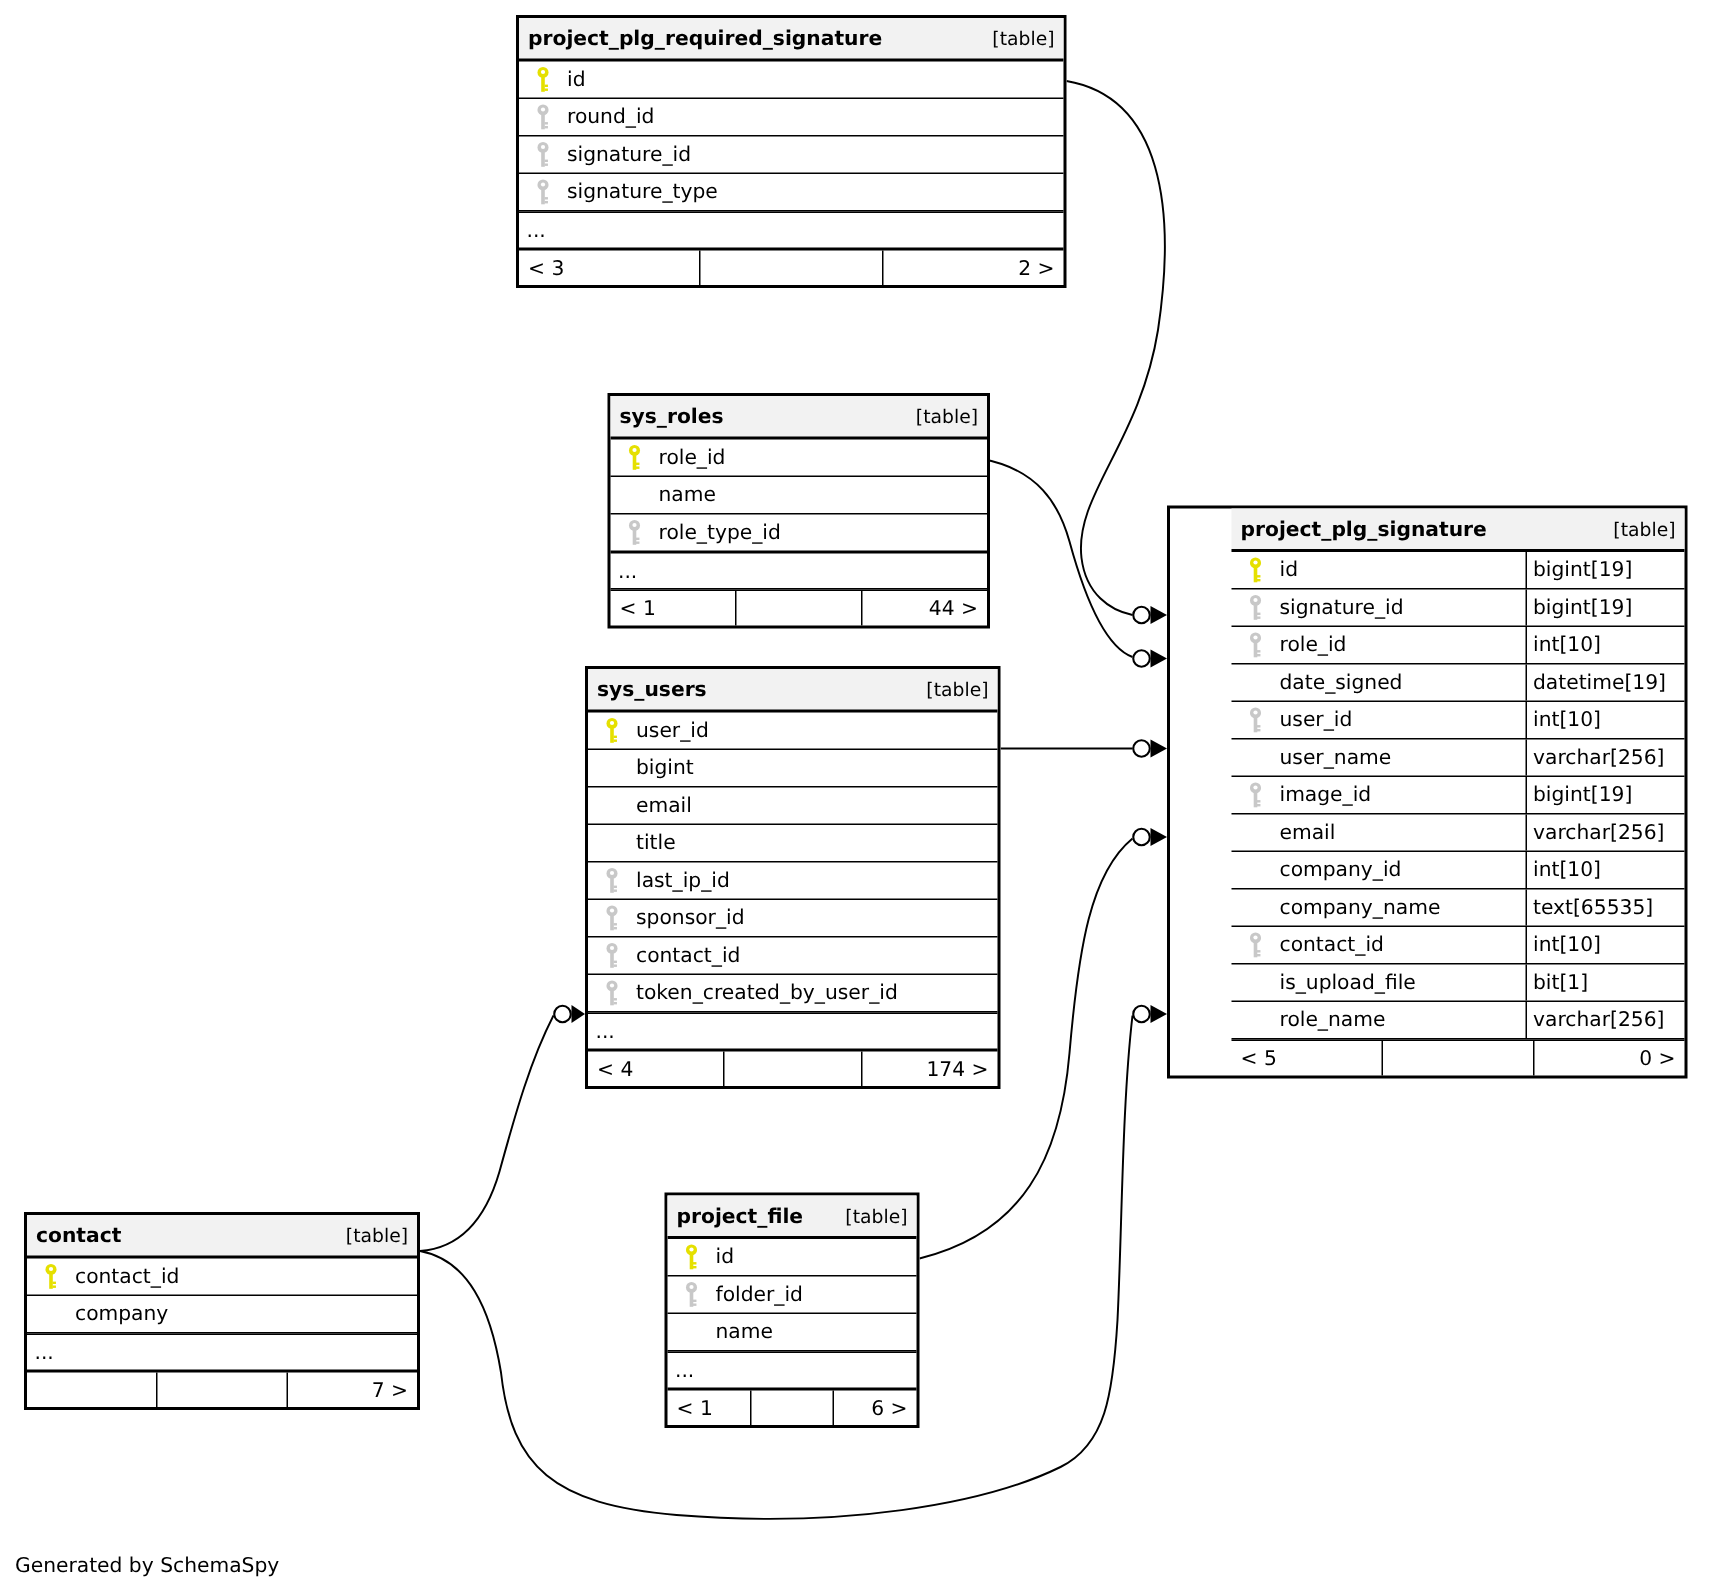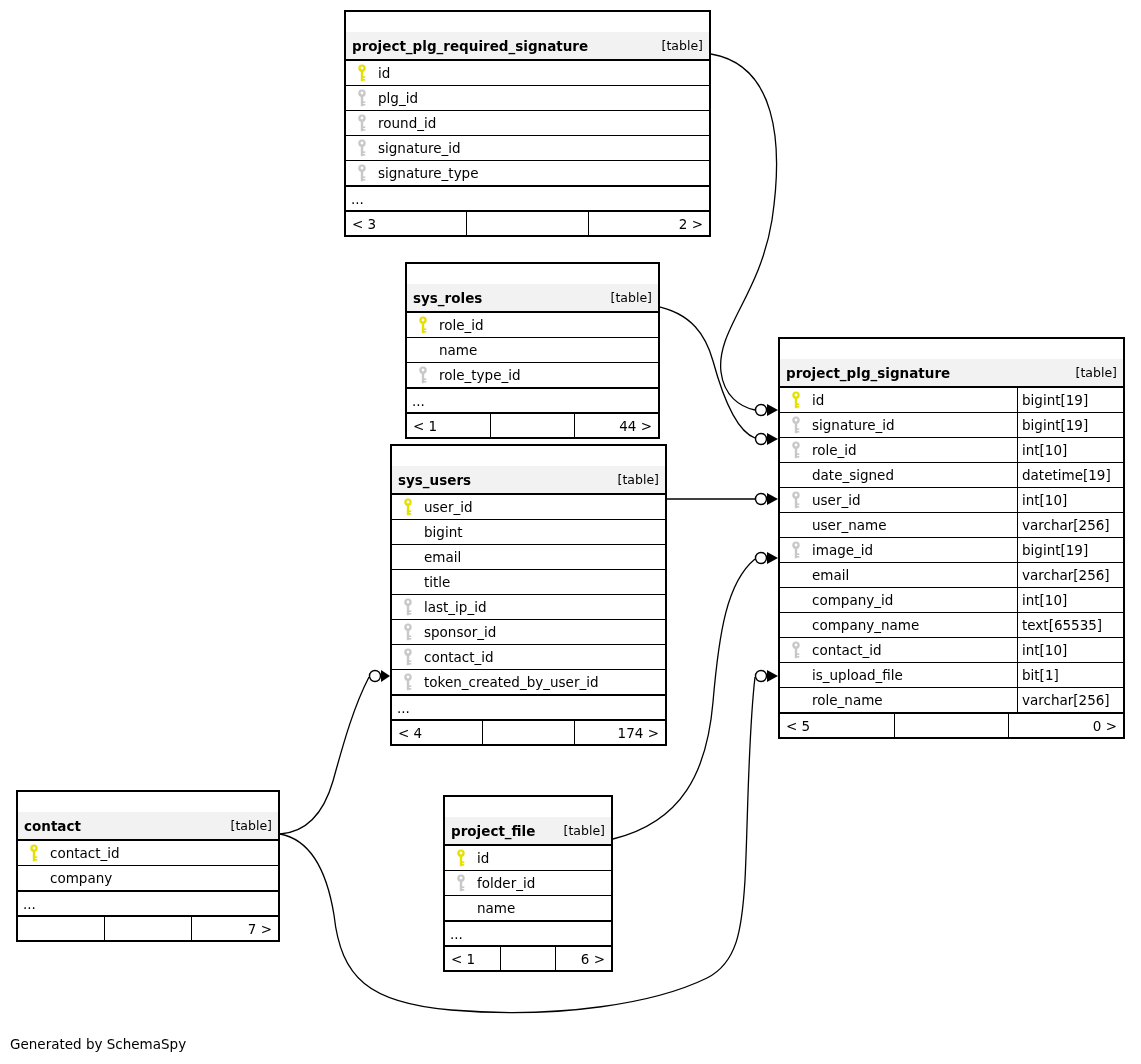--- a/index.html
+++ b/index.html
@@ -3,21 +3,21 @@
 <meta charset="utf-8">
 <style>
   html, body { margin:0; padding:0; background:#ffffff; }
   body { font-family:"DejaVu Sans","Liberation Sans",sans-serif; color:#000; }
   .canvas { position:relative; width:1141px; height:1064px; overflow:hidden; background:#fff; }
   svg.edges { position:absolute; left:0; top:0; width:1141px; height:1064px; }
 
   .dtable { position:absolute; box-sizing:border-box; background:#fff;
             border:2px solid #000; }
   .thead { height:29px; background:#f2f2f2; border-bottom:2px solid #000;
-           display:flex; align-items:center; padding:0 6px; box-sizing:border-box;margin-top:20px; }
+           display:flex; align-items:center; padding:0 6px; box-sizing:border-box; }
   .tname { font-weight:bold; font-size:13.5px; flex:1; white-space:nowrap; }
   .tbadge { font-size:12.5px; white-space:nowrap; }
   .trow { height:25px; border-bottom:1px solid #000; display:flex; align-items:center;
           font-size:13.5px; box-sizing:border-box; }
   .trow:last-of-type { border-bottom:none; }
   .ticon { width:32px; display:flex; justify-content:center; align-items:center; flex:none; }
   .cname { flex:1; white-space:nowrap; overflow:hidden; }
   .ctype { width:106px; flex:none; align-self:stretch; border-left:1px solid #000;
            display:flex; align-items:center; padding:0 4px; box-sizing:border-box;
            white-space:nowrap; }
@@ -27,22 +27,22 @@
   .tfoot { height:24px; display:flex; box-sizing:border-box; border-top:1px solid #000; }
   .fcell { flex:1; display:flex; align-items:center; padding:0 6px; font-size:13.5px;
            border-right:1px solid #000; box-sizing:border-box; white-space:nowrap; }
   .fcell:last-child { border-right:none; }
   .fcell.fright { justify-content:flex-end; }
 
   
   .pos-t0 { left:344px; top:10px;  width:367px; }
   .pos-t1 { left:405px; top:262px; width:255px; }
   .pos-t2 { left:390px; top:444px; width:277px; }
-  .pos-t3 { left:778px; top:337px; width:347px; }
-  .pos-t4 { left:16px;  top:790px; width:264px; }
+  .pos-t3 { left:778px; top:337px; width:347px;padding-left:41px; }
+  .pos-t4 { left:16px;  top:808px; width:264px; }
   .pos-t5 { left:443px; top:795px; width:170px; }
 
   .credit { position:absolute; left:10px; top:1036px; font-size:13.5px; }
 </style>
 </head>
 <body>
 
 <div class="canvas">
 
   <svg class="edges" viewBox="0 0 1141 1064" xmlns="http://www.w3.org/2000/svg">
@@ -91,32 +91,20 @@
         <div class="trow">
           <span class="ticon">
             <svg width="10" height="18" viewBox="0 0 10 18">
               <circle cx="5" cy="4.3" r="3.7" fill="#c8c8c8"></circle>
               <circle cx="5" cy="4" r="1.4" fill="#fff"></circle>
               <rect x="3.8" y="7.4" width="2.4" height="9.8" fill="#c8c8c8"></rect>
               <rect x="6" y="12.4" width="2.3" height="1.6" fill="#c8c8c8"></rect>
               <rect x="6" y="15" width="2.3" height="1.6" fill="#c8c8c8"></rect>
             </svg>
           </span>
-          <span class="cname">plg_id</span>
-        </div>
-        <div class="trow">
-          <span class="ticon">
-            <svg width="10" height="18" viewBox="0 0 10 18">
-              <circle cx="5" cy="4.3" r="3.7" fill="#c8c8c8"></circle>
-              <circle cx="5" cy="4" r="1.4" fill="#fff"></circle>
-              <rect x="3.8" y="7.4" width="2.4" height="9.8" fill="#c8c8c8"></rect>
-              <rect x="6" y="12.4" width="2.3" height="1.6" fill="#c8c8c8"></rect>
-              <rect x="6" y="15" width="2.3" height="1.6" fill="#c8c8c8"></rect>
-            </svg>
-          </span>
           <span class="cname">round_id</span>
         </div>
         <div class="trow">
           <span class="ticon">
             <svg width="10" height="18" viewBox="0 0 10 18">
               <circle cx="5" cy="4.3" r="3.7" fill="#c8c8c8"></circle>
               <circle cx="5" cy="4" r="1.4" fill="#fff"></circle>
               <rect x="3.8" y="7.4" width="2.4" height="9.8" fill="#c8c8c8"></rect>
               <rect x="6" y="12.4" width="2.3" height="1.6" fill="#c8c8c8"></rect>
               <rect x="6" y="15" width="2.3" height="1.6" fill="#c8c8c8"></rect>

